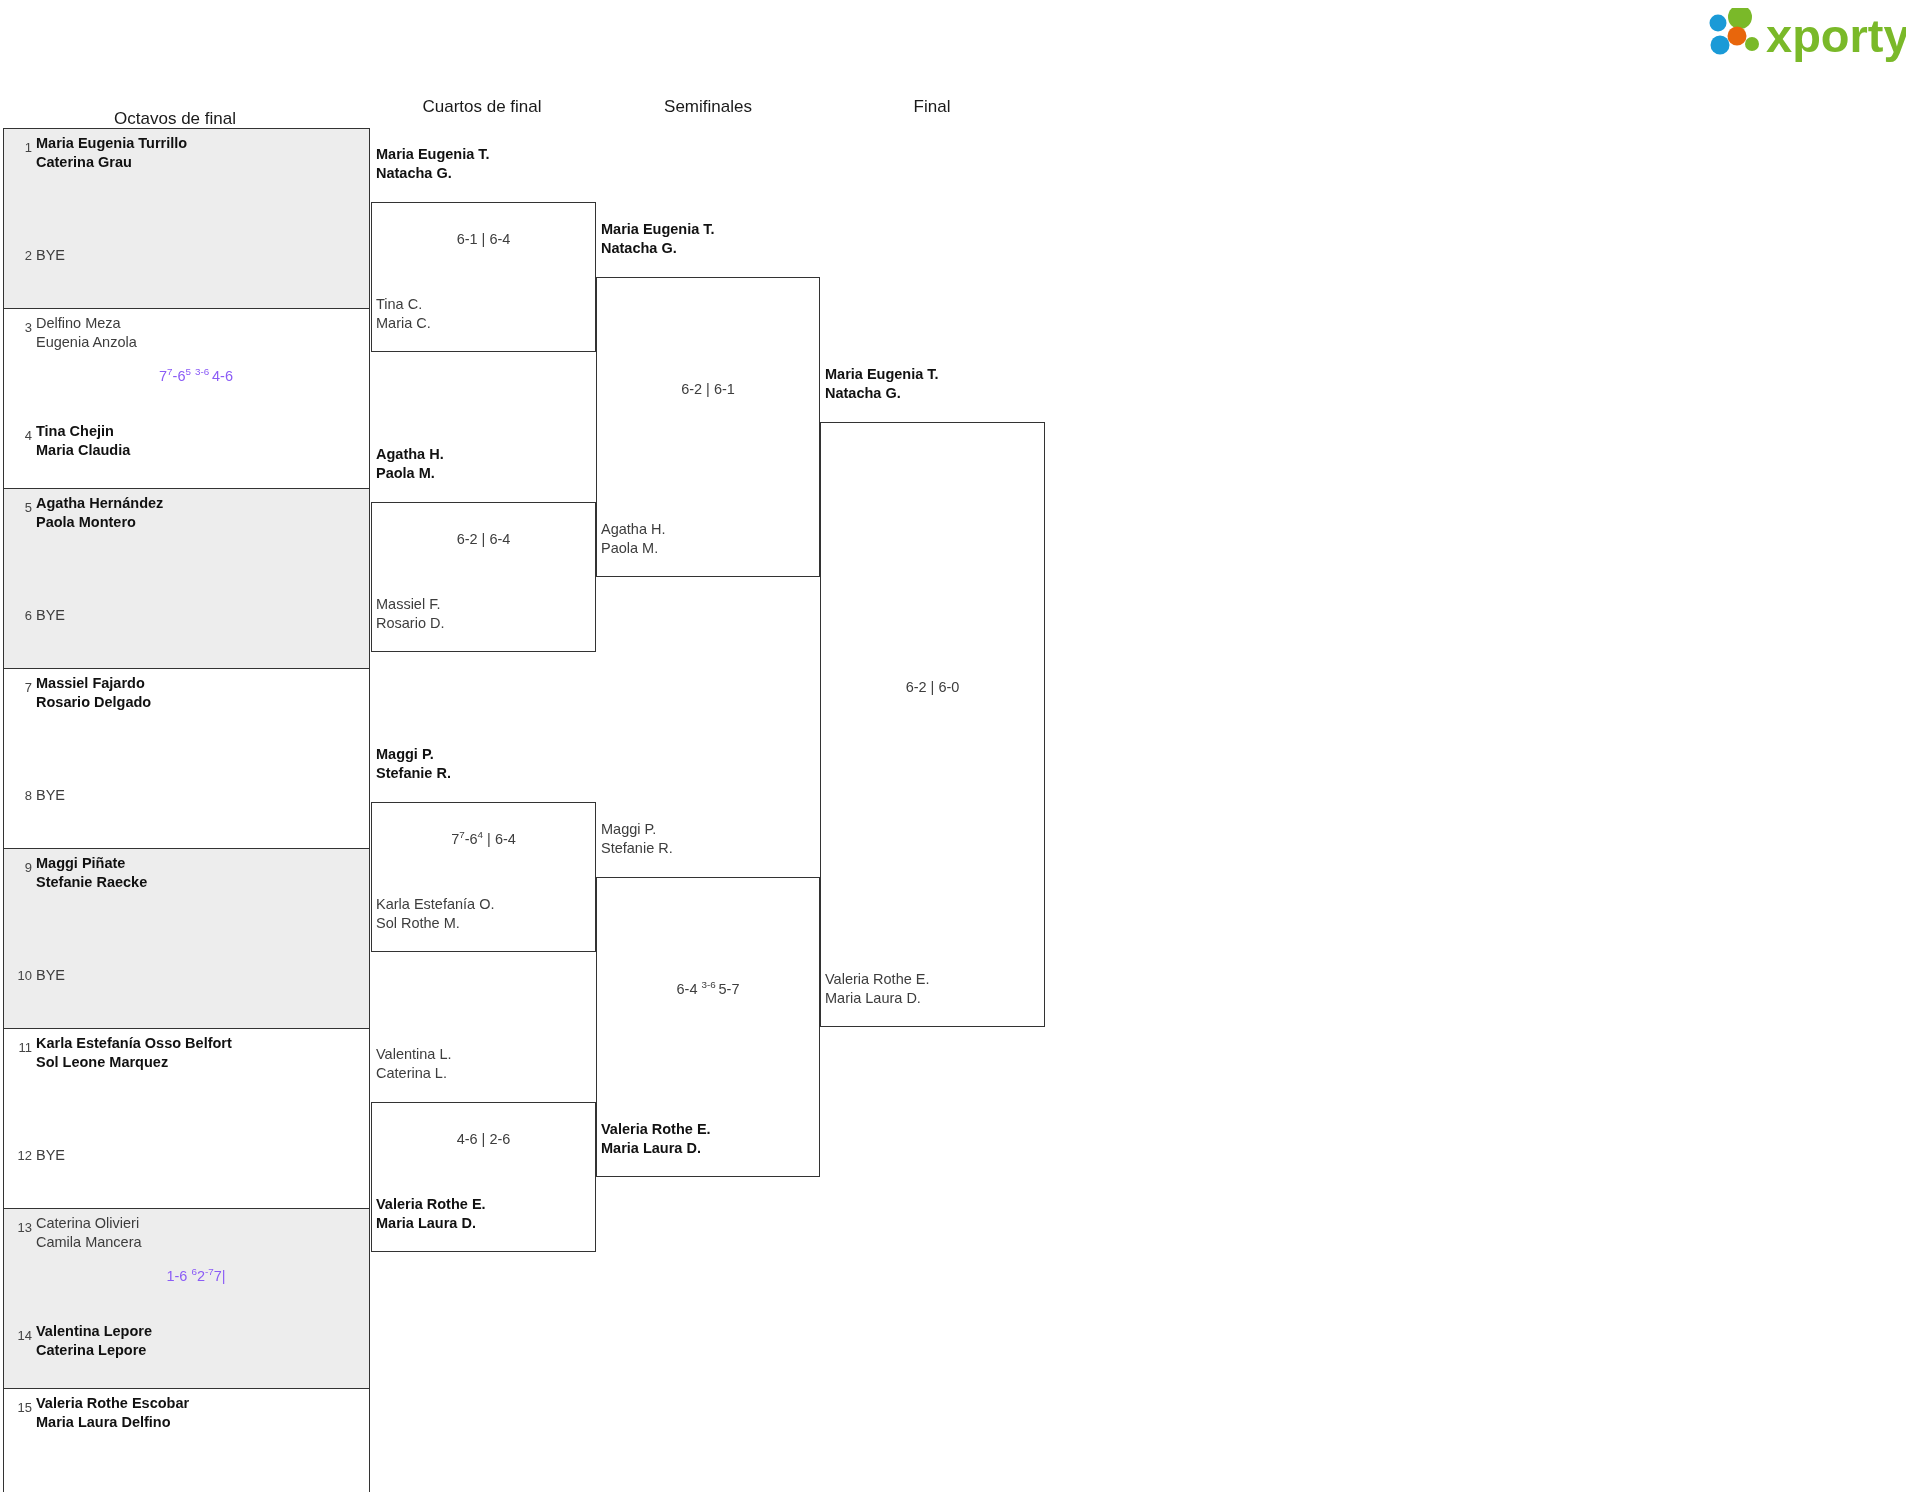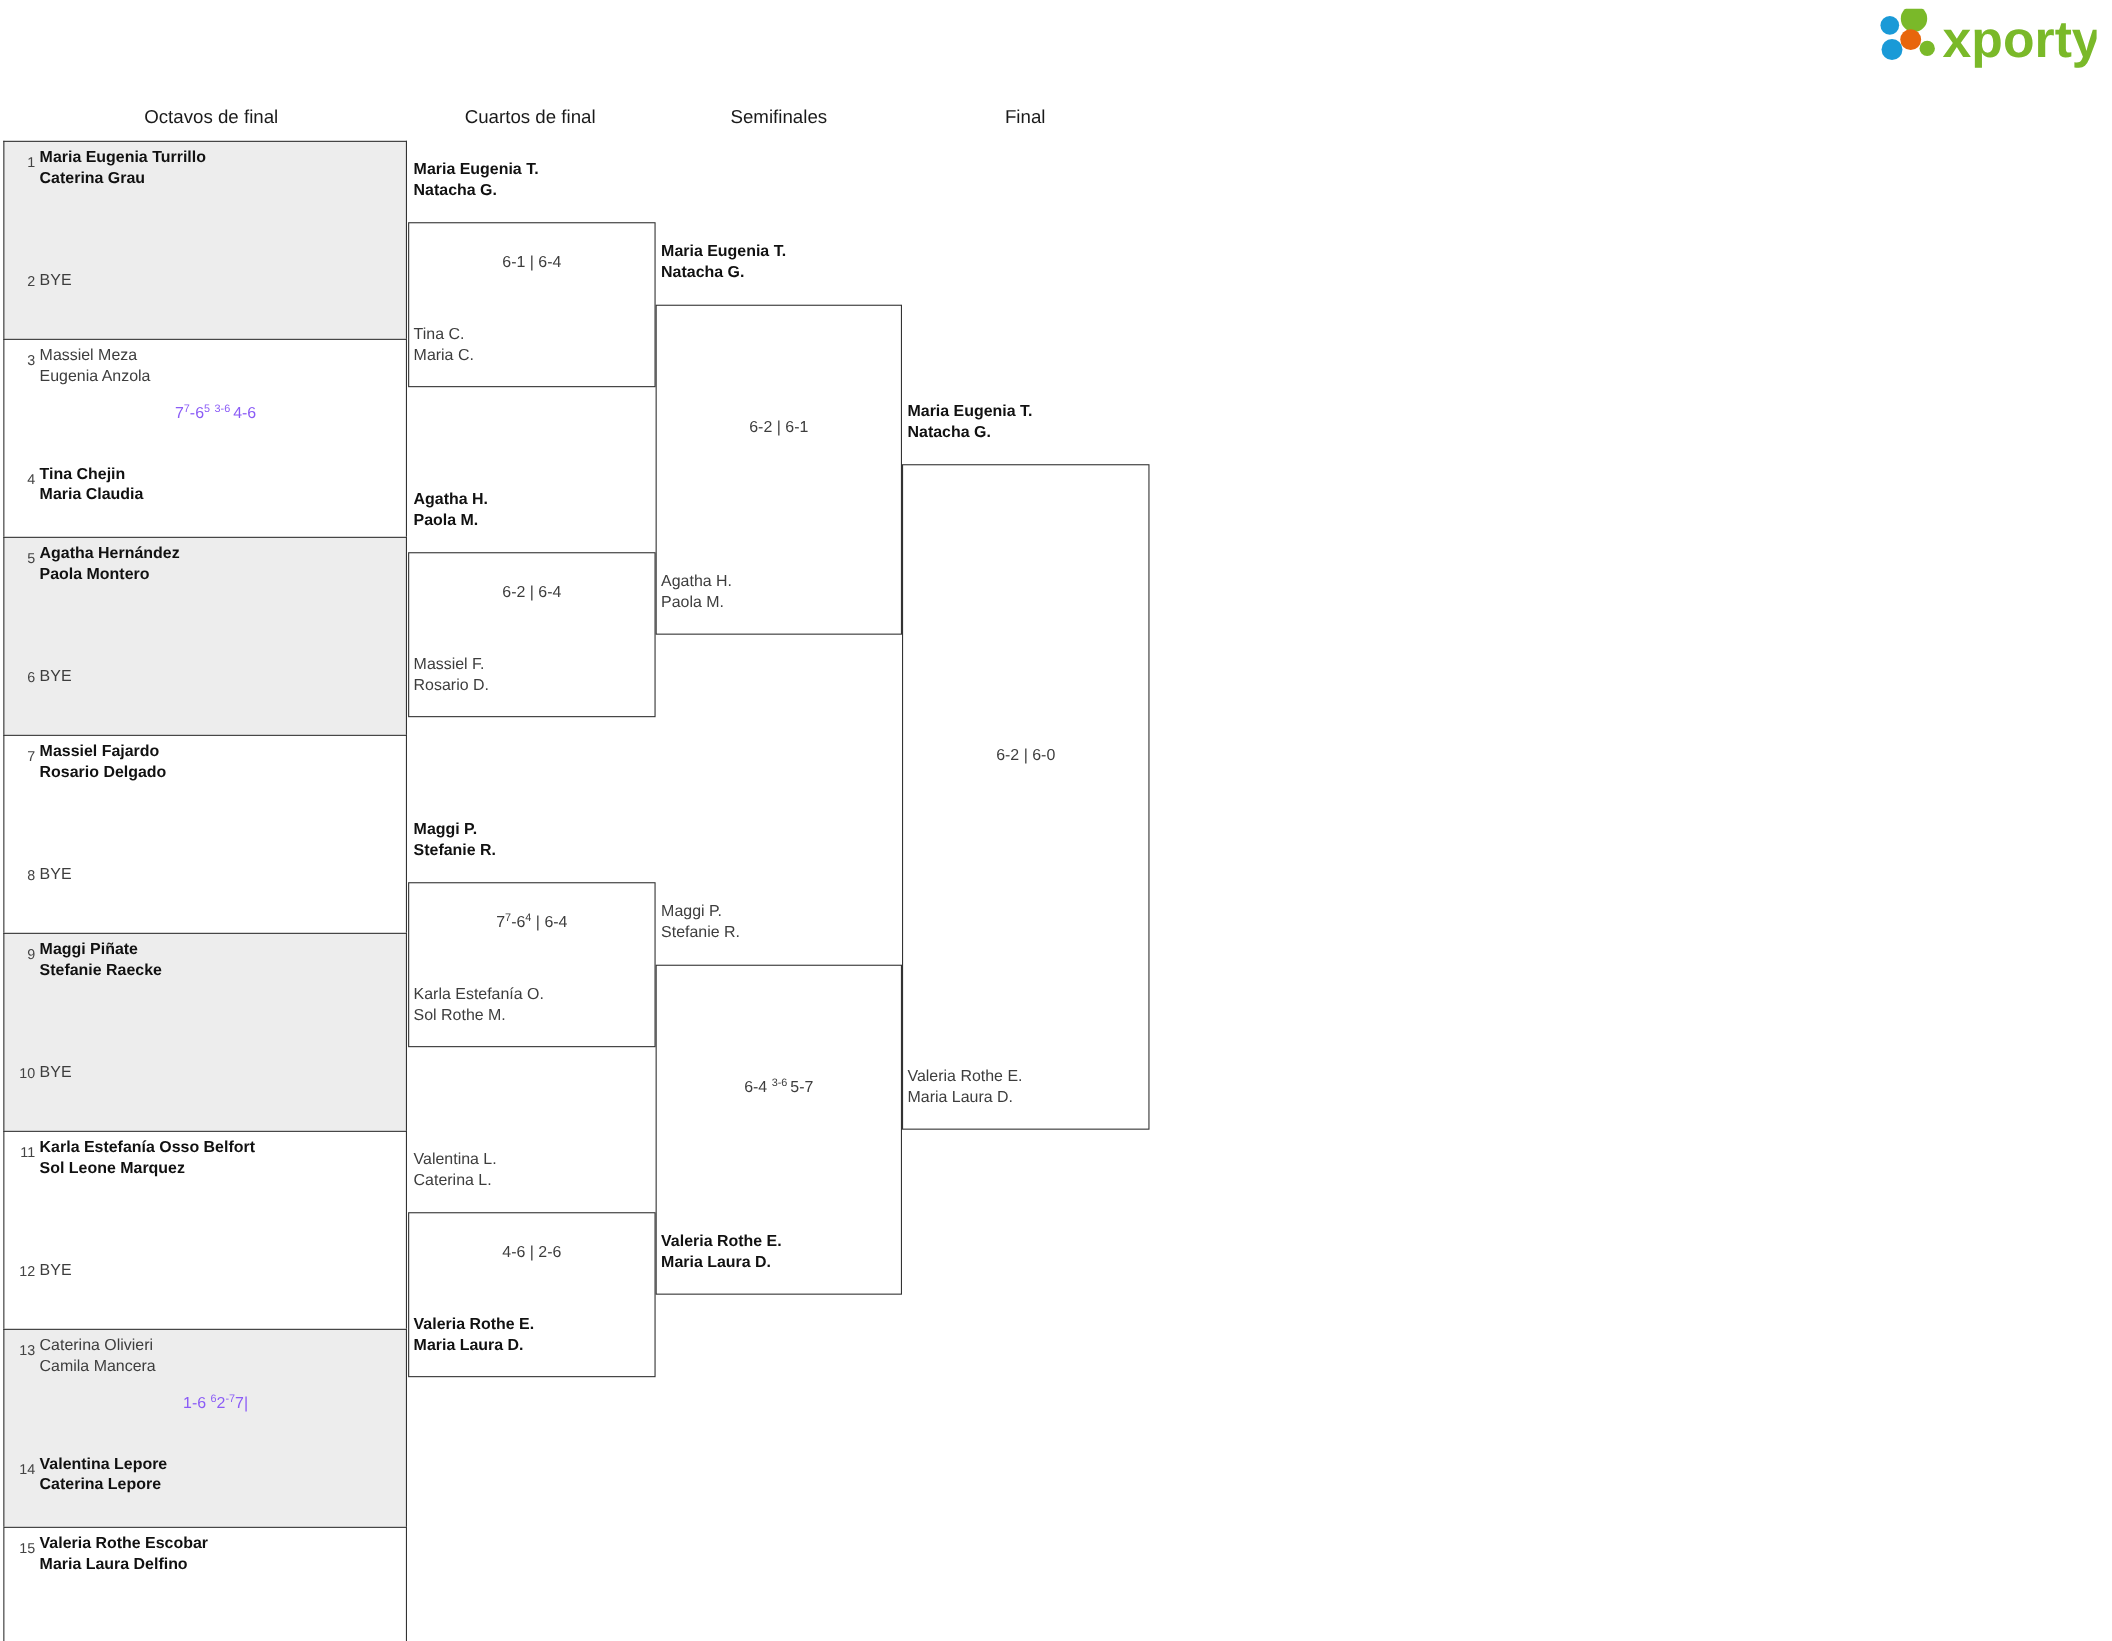--- a/index.html
+++ b/index.html
@@ -84,41 +84,41 @@
     <svg width="200" height="56" viewBox="0 0 200 56" xmlns="http://www.w3.org/2000/svg">
       <circle cx="12" cy="15" r="8.5" fill="#1a9ad7"></circle>
       <circle cx="34" cy="9" r="12" fill="#7ab929"></circle>
       <circle cx="14" cy="37" r="9.5" fill="#1a9ad7"></circle>
       <circle cx="31" cy="28" r="9.5" fill="#e8660c"></circle>
       <circle cx="46" cy="36" r="7" fill="#7ab929"></circle>
       <text x="60" y="44" font-family="&quot;Liberation Sans&quot;, sans-serif" font-size="47" font-weight="bold" fill="#7ab929">xporty</text>
     </svg>
   </div>
 
-  <div class="round-head" style="left:72px;width:240px;">Octavos de final</div>
+  <div class="round-head" style="left:55px;width:240px;margin-top:12px;">Octavos de final</div>
   <div class="round-head" style="left:362px;width:240px;">Cuartos de final</div>
   <div class="round-head" style="left:588px;width:240px;">Semifinales</div>
   <div class="round-head" style="left:812px;width:240px;">Final</div>
 
   <div class="r16-col" id="r16col">
       <div class="r16-pair shaded">
         <div class="seed" style="top: 11px;">1</div>
         <div class="team win" style="top: 5px;">
           <span class="ln">Maria Eugenia Turrillo</span>
           <span class="ln">Caterina Grau</span>
         </div>
         <div class="seed" style="top: 119px;">2</div>
         <div class="team bye" style="top: 117px;">
           <span class="ln">BYE</span>
         </div>
       </div>
       <div class="r16-pair">
         <div class="seed" style="top: 11px;">3</div>
         <div class="team lose" style="top: 5px;">
-          <span class="ln">Massiel Meza</span>
+          <span class="ln">Delfino Meza</span>
           <span class="ln">Eugenia Anzola</span>
         </div>
         <div class="seed" style="top: 119px;">4</div>
         <div class="team win" style="top: 113px;">
           <span class="ln">Tina Chejin</span>
           <span class="ln">Maria Claudia</span>
         </div>
         <div class="r16-score" style="top: 59px;">7<sup>7</sup>-6<sup>5</sup> <sup> 3-6 </sup> 4-6</div>
       </div>
       <div class="r16-pair shaded">

